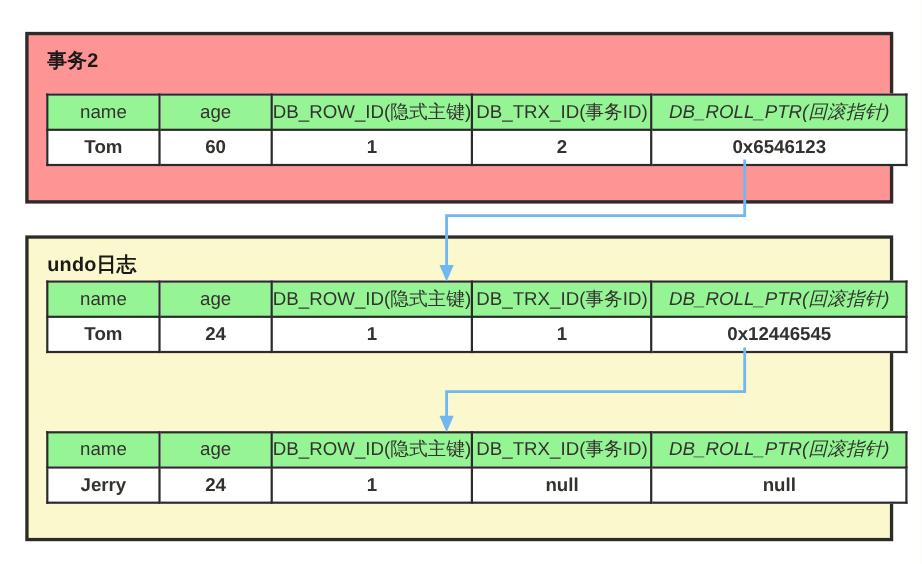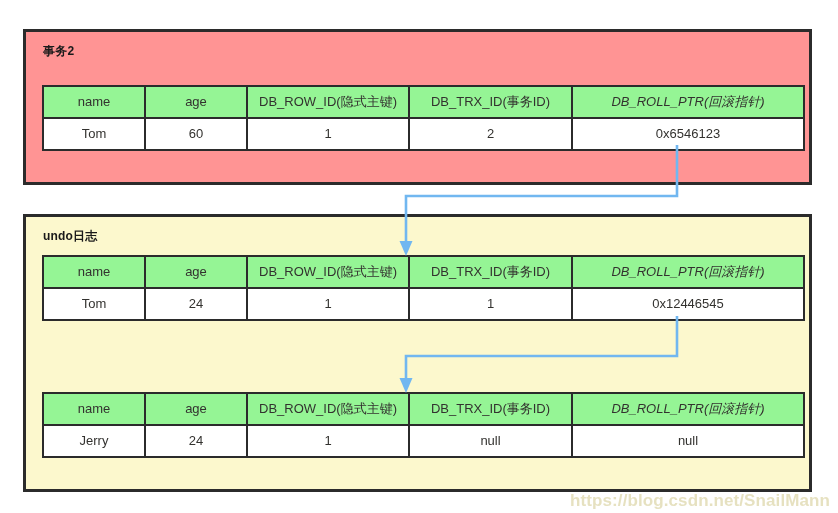--- a/index.html
+++ b/index.html
@@ -36,53 +36,54 @@
     left: 23px;
     top: 214px;
     width: 789px;
     height: 278px;
     background: #fcf8cd;
   }
   .section-title {
     position: absolute;
     left: 17px;
     top: 11px;
-    font-size: 12px;
+    font-size: 18px;
     font-weight: bold;
     color: #1a1a1a;
     letter-spacing: 0.2px;
     white-space: nowrap;
   }
 
   
   .record-table {
     position: absolute;
     border-collapse: collapse;
     table-layout: fixed;
     background: #ffffff;
     border: 2px solid #2b2b2b;
   }
   .record-table th,
   .record-table td {
     border: 2px solid #2b2b2b;
     text-align: center;
-    font-size: 13px;
+    font-size: 17px;
     color: #33322f;
     font-weight: normal;
     padding: 0;
     height: 30px;
     line-height: 30px;
     overflow: hidden;
     white-space: nowrap;
   }
   .record-table th {
     background: #95f595;
   }
   .record-table td {
     background: #ffffff;
+    font-weight: bold;
   }
   .col-name  { width: 100px; }
   .col-age   { width: 100px; }
   .col-rowid { width: 160px; }
   .col-trxid { width: 161px; }
   .col-rollptr { width: 230px; font-style: italic; }
 
   #table-transaction { left: 42px; top: 85px; }
   #table-undo-1      { left: 42px; top: 255px; }
   #table-undo-2      { left: 42px; top: 392px; }
@@ -192,15 +193,14 @@
       <path d="M 677,145 L 677,196 L 406,196 L 406,245" fill="none" stroke="#71b7f0" stroke-width="2.6" stroke-linejoin="miter" stroke-linecap="butt"></path>
       <polygon points="406,256 399.5,241 412.5,241" fill="#71b7f0"></polygon>
     </g>
 
     <g>
       <path d="M 677,316 L 677,356 L 406,356 L 406,382" fill="none" stroke="#71b7f0" stroke-width="2.6" stroke-linejoin="miter" stroke-linecap="butt"></path>
       <polygon points="406,393 399.5,378 412.5,378" fill="#71b7f0"></polygon>
     </g>
   </svg>
 
-  <div id="watermark">https://blog.csdn.net/SnailMann</div>
 
 </div>
 
 </body></html>

